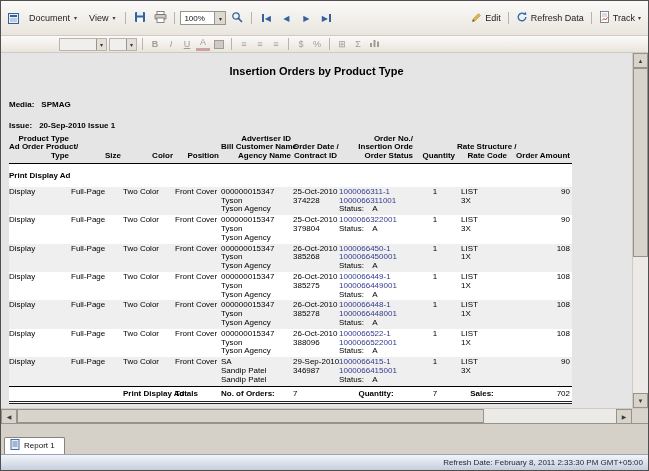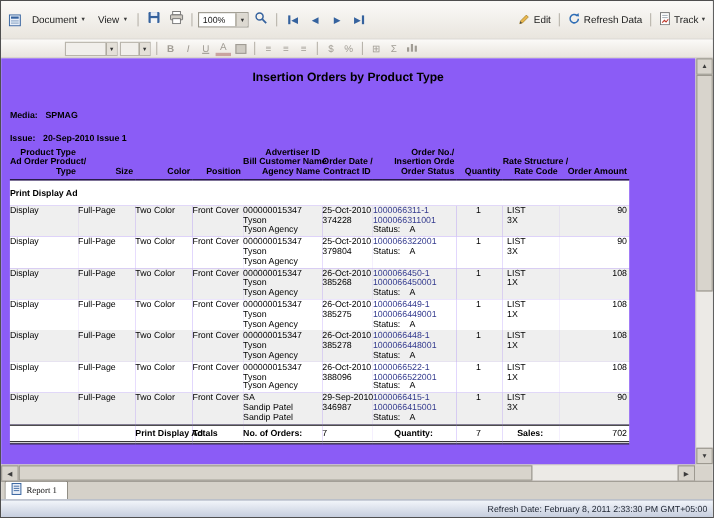--- a/index.html
+++ b/index.html
@@ -35,21 +35,21 @@
   .fmt-btn { min-width:14px; height:14px; display:flex; align-items:center; justify-content:center;
              font-size:9px; color:#a09c94; }
   .fmt-btn.bold { font-weight:bold; }
   .fmt-btn.italic { font-style:italic; }
   .fmt-btn.underl { text-decoration:underline; }
   .fmt-btn.fcolor { border-bottom:3px solid #c9a4a0; line-height:1; height:13px; }
   .swatch { width:10px; height:9px; background:#cfcbc3; border:1px solid #a09c94; }
 
   
   .content { flex:1 1 auto; display:flex; min-height:0; }
-  .page { flex:1; background:#8b5cf6; overflow:hidden; font-size:8px; line-height:1.1; color:#000; position:relative; }
+  .page { flex:1; background:#e5e5e5; overflow:hidden; font-size:8px; line-height:1.1; color:#000; position:relative; }
 
   .r-title { text-align:center; font-weight:bold; font-size:11px; margin-top:12px; }
   .r-media { margin:24px 0 0 8px; font-weight:bold; }
   .r-issue { margin:12px 0 0 8px; font-weight:bold; }
   .r-media span + span, .r-issue span + span { margin-left:7px; }
 
   .r-table { border-collapse:collapse; table-layout:fixed; width:563px; margin:4px 0 0 8px; }
   .r-table th { font-weight:bold; text-align:right; vertical-align:bottom; white-space:pre;
                 padding:0 2px 2px 0; border-bottom:1px solid #000; font-size:8px; }
   .r-table td { vertical-align:top; white-space:pre; padding:1px 2px 1px 0; font-size:8px; }
@@ -73,22 +73,22 @@
                 font-size:6px; color:#3c3c3c; display:flex; align-items:center; justify-content:center; flex:0 0 auto; }
   .scroll-btn.w { width:16px; }
   .vtrack { flex:1; position:relative; }
   .vthumb { position:absolute; top:0; left:0; right:0; height:58%; background:#d8d4cc; border:1px solid #97938a; }
   .hrow { height:15px; display:flex; flex:0 0 auto; border-top:1px solid #cfcbc3; background:#eceae6; }
   .htrack { flex:1; position:relative; }
   .hthumb { position:absolute; left:0; top:0; bottom:0; width:78%; background:#d8d4cc; border:1px solid #97938a; }
   .corner { width:16px; background:#d8d4cc; flex:0 0 auto; }
 
   
-  .tabbar { height:17px; background:#d5d1c9; border-top:1px solid #97938a;
-            display:flex; align-items:flex-end; padding-left:3px; flex:0 0 auto;font-family:Liberation Serif, serif; }
+  .tabbar { height:31px; background:#d5d1c9; border-top:1px solid #97938a;
+            display:flex; align-items:flex-end; padding-left:3px; flex:0 0 auto; }
   .tab { display:flex; align-items:center; gap:4px; background:#fff; border:1px solid #87837a; border-bottom:none;
          border-radius:2px 2px 0 0; padding:1px 9px 2px 5px; font-size:8px; color:#111; }
   .statusbar { height:16px; background:linear-gradient(#f2f5fa,#c6cede); border-top:1px solid #9aa2b5;
                display:flex; align-items:center; justify-content:flex-end; padding:0 5px;
                font-size:8px; color:#1d2431; flex:0 0 auto; }
 </style>
 </head>
 <body>
 
 <div class="window">

